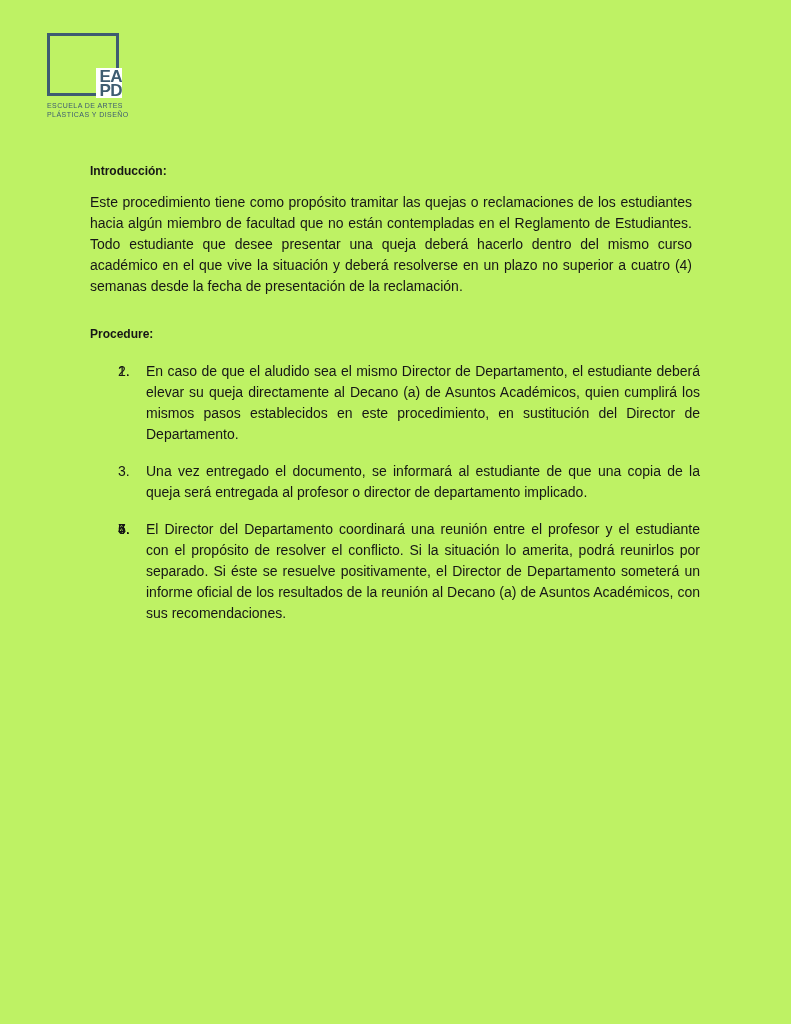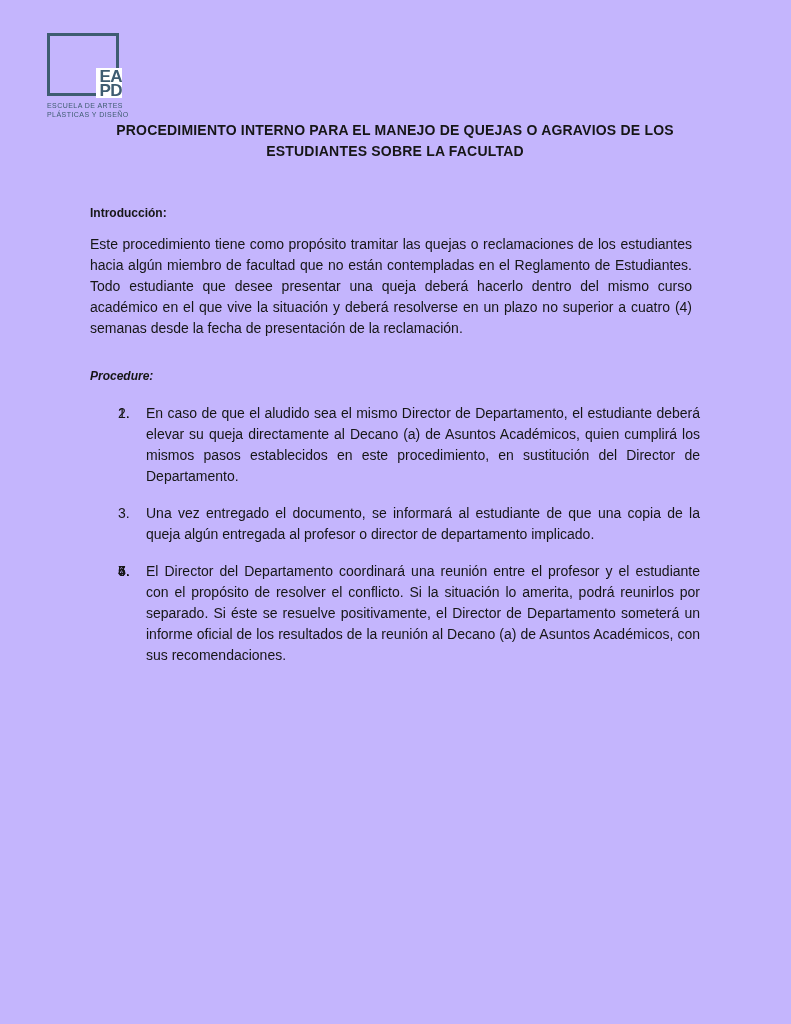--- a/index.html
+++ b/index.html
@@ -1,19 +1,19 @@
 <!DOCTYPE html>
 <html lang="es"><head>
 <meta charset="utf-8">
 <style>
   html, body { margin: 0; padding: 0; background: #e8e8e8; }
   .page {
     width: 791px;
     height: 1024px;
-    background: #c4b5fd;
+    background: #bef264;
     position: relative;
     box-sizing: border-box;
     padding: 120px 91px 40px 90px;
     font-family: "Liberation Sans", sans-serif;
     color: #161616;
     margin: 0 auto;
     overflow: hidden;
   }
 
   
@@ -55,21 +55,21 @@
   }
 
   
   .section-heading {
     font-size: 12px;
     font-weight: 700;
     line-height: 21px;
     margin: 0;
   }
   .intro-heading { margin-top: 41px; }
-  .procedure-heading { margin-top: 27px; font-style: italic; }
+  .procedure-heading { margin-top: 27px; }
 
   
   .intro-body {
     margin: 10px 8px 0 0;
     font-size: 14px;
     line-height: 21px;
     text-align: justify;
   }
 
   
@@ -104,37 +104,36 @@
         <div>EA</div>
         <div>PD</div>
       </div>
     </div>
     <div class="logo-caption">
       <div>ESCUELA DE ARTES</div>
       <div>PLÁSTICAS Y DISEÑO</div>
     </div>
   </div>
 
-  <h1 class="doc-title">PROCEDIMIENTO INTERNO PARA EL MANEJO DE QUEJAS O AGRAVIOS DE LOS ESTUDIANTES SOBRE LA FACULTAD</h1>
 
   <h2 class="section-heading intro-heading">Introducción:</h2>
   <p class="intro-body">Este procedimiento tiene como propósito tramitar las quejas o reclamaciones de los estudiantes hacia algún miembro de facultad que no están contempladas en el Reglamento de Estudiantes. Todo estudiante que desee presentar una queja deberá hacerlo dentro del mismo curso académico en el que vive la situación y deberá resolverse en un plazo no superior a cuatro (4) semanas desde la fecha de presentación de la reclamación.</p>
 
   <h2 class="section-heading procedure-heading">Procedure:</h2>
   <ol class="procedure-list">
     <li class="procedure-item">
       <span class="item-number">1.</span>
     </li>
     <li class="procedure-item">
       <span class="item-number">2.</span>
       <span>En caso de que el aludido sea el mismo Director de Departamento, el estudiante deberá elevar su queja directamente al Decano (a) de Asuntos Académicos, quien cumplirá los mismos pasos establecidos en este procedimiento, en sustitución del Director de Departamento.</span>
     </li>
     <li class="procedure-item">
       <span class="item-number">3.</span>
-      <span>Una vez entregado el documento, se informará al estudiante de que una copia de la queja algún entregada al profesor o director de departamento implicado.</span>
+      <span>Una vez entregado el documento, se informará al estudiante de que una copia de la queja será entregada al profesor o director de departamento implicado.</span>
     </li>
     <li class="procedure-item">
       <span class="item-number">4.</span>
     </li>
     <li class="procedure-item">
       <span class="item-number">5.</span>
     </li>
     <li class="procedure-item">
       <span class="item-number">6.</span>
     </li>

